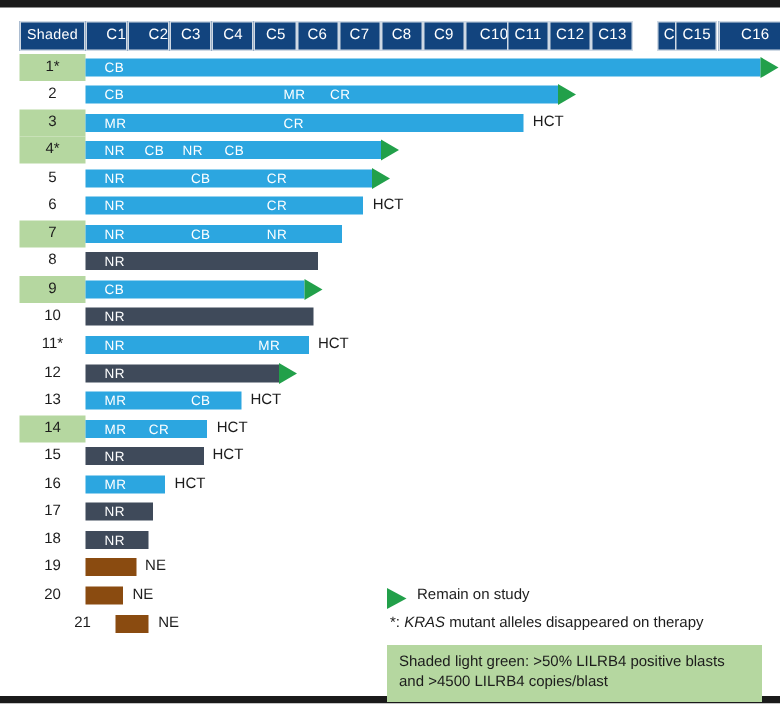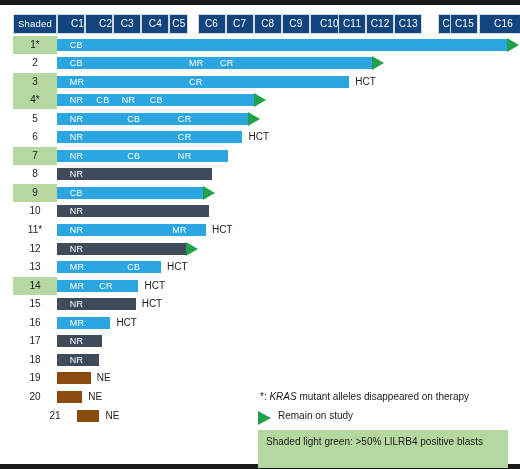--- a/index.html
+++ b/index.html
@@ -88,21 +88,21 @@
 <body>
 
 <div id="frame">
 
   <div id="header">
       <div class="hcell patient" style="left: 13px; width: 44px;">Shaded</div>
       <div class="hcell" style="left: 57px; width: 28.1px; text-align: right;">C1</div>
       <div class="hcell" style="left: 85.1px; width: 28.1px; text-align: right;">C2</div>
       <div class="hcell" style="left: 113.2px; width: 28.1px;">C3</div>
       <div class="hcell" style="left: 141.3px; width: 28.1px;">C4</div>
-      <div class="hcell" style="left: 169.4px; width: 19px;">C5</div>
+      <div class="hcell" style="left: 169.4px; width: 29px;">C5</div>
       <div class="hcell" style="left: 197.5px; width: 28.1px;">C6</div>
       <div class="hcell" style="left: 225.6px; width: 28.1px;">C7</div>
       <div class="hcell" style="left: 253.7px; width: 28.1px;">C8</div>
       <div class="hcell" style="left: 281.8px; width: 28.1px;">C9</div>
       <div class="hcell" style="left: 309.9px; width: 39px;">C10</div>
       <div class="hcell" style="left: 338px; width: 28.1px;">C11</div>
       <div class="hcell" style="left: 366.1px; width: 28.1px;">C12</div>
       <div class="hcell" style="left: 394.2px; width: 28.1px;">C13</div>
       <div class="hcell" style="left: 438px; width: 28.1px;">C14</div>
       <div class="hcell" style="left: 450.4px; width: 28.1px;">C15</div>
@@ -281,25 +281,26 @@
         <div class="plabel">21</div>
         <div class="bar" style="width: 22.48px;">
           <div class="sup" style="width: 22.48px; background: rgb(138, 75, 16);"></div>
         </div>
         <span class="posttxt" style="left: 85.48px;">NE</span>
       </div>
     </div>
 
   <div id="legend">
     <div class="lgrow">
-      <span class="lgstar"><span>*: </span><i>KRAS</i><span> mutant alleles disappeared on therapy</span></span>
-    </div>
-    <div class="lgrow">
       <span class="lgarrow"></span>
       <span class="lgtext">Remain on study</span>
     </div>
+    <div class="lgrow">
+      <span class="lgstar"><span>*: </span><i>KRAS</i><span> mutant alleles disappeared on therapy</span></span>
+    </div>
   </div>
 
   <div id="greenbox">
     <div>Shaded light green: &gt;50% LILRB4 positive blasts</div>
+    <div>and &gt;4500 LILRB4 copies/blast</div>
   </div>
 
 </div>
 
 </body></html>

